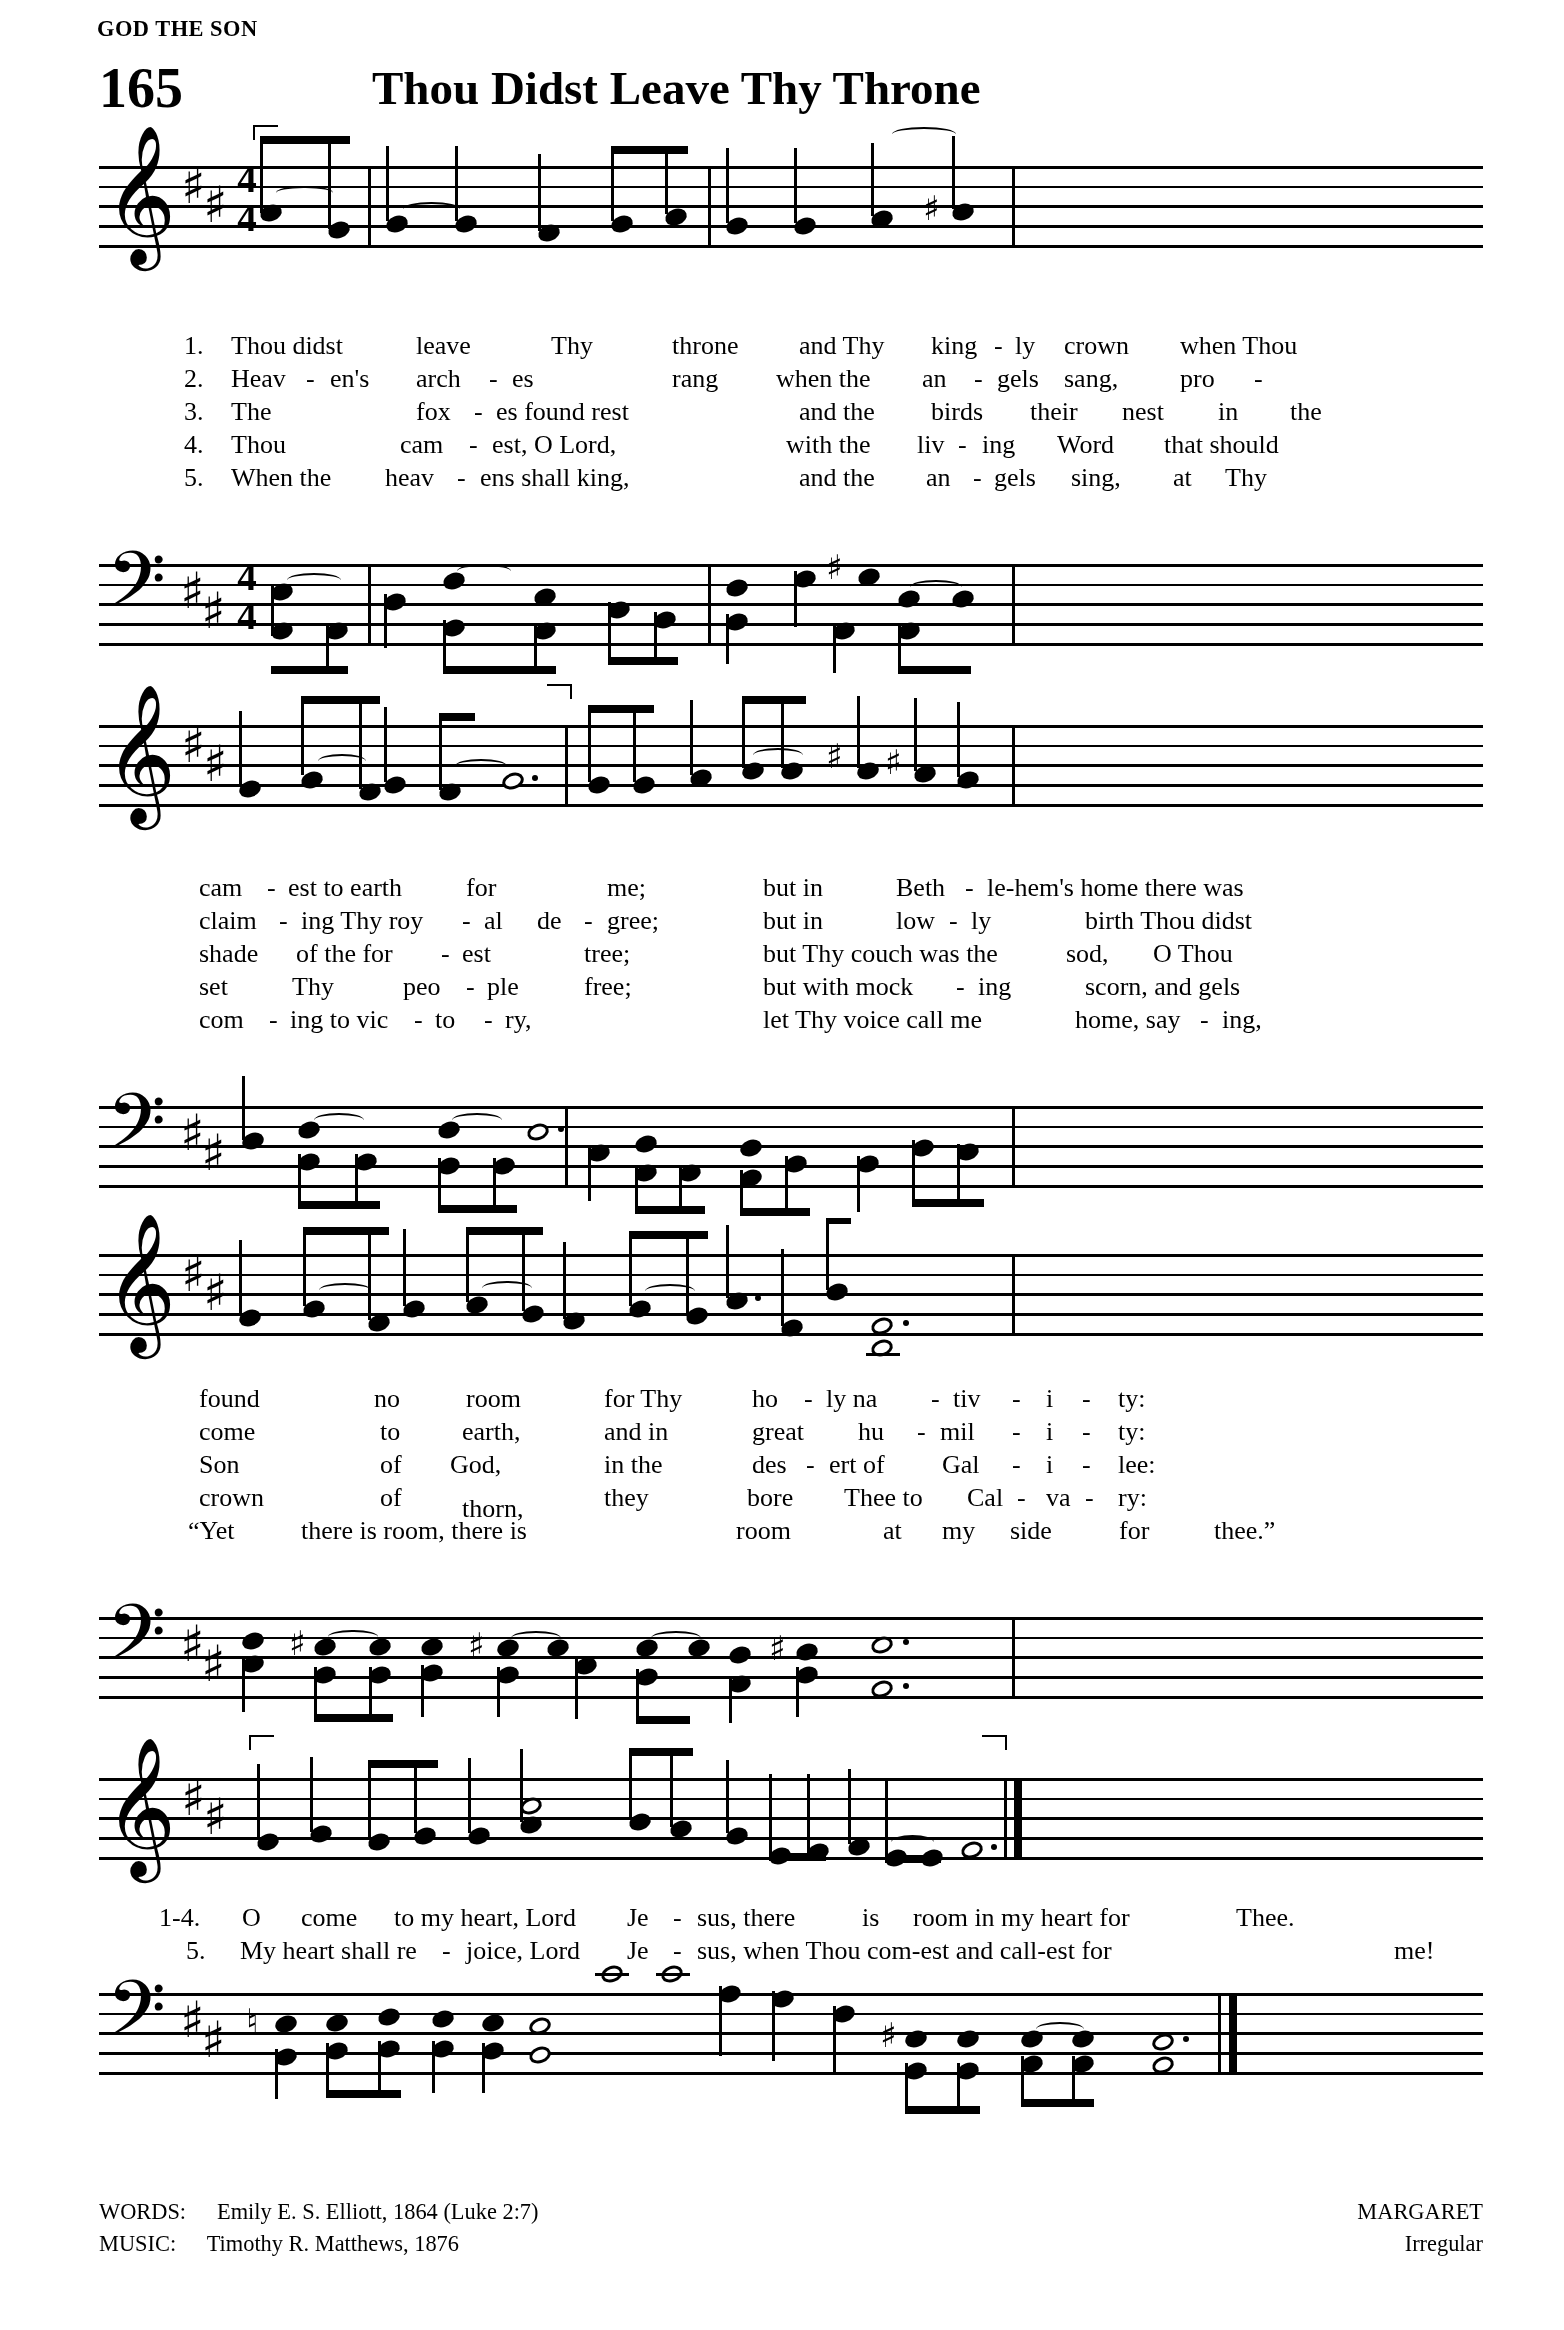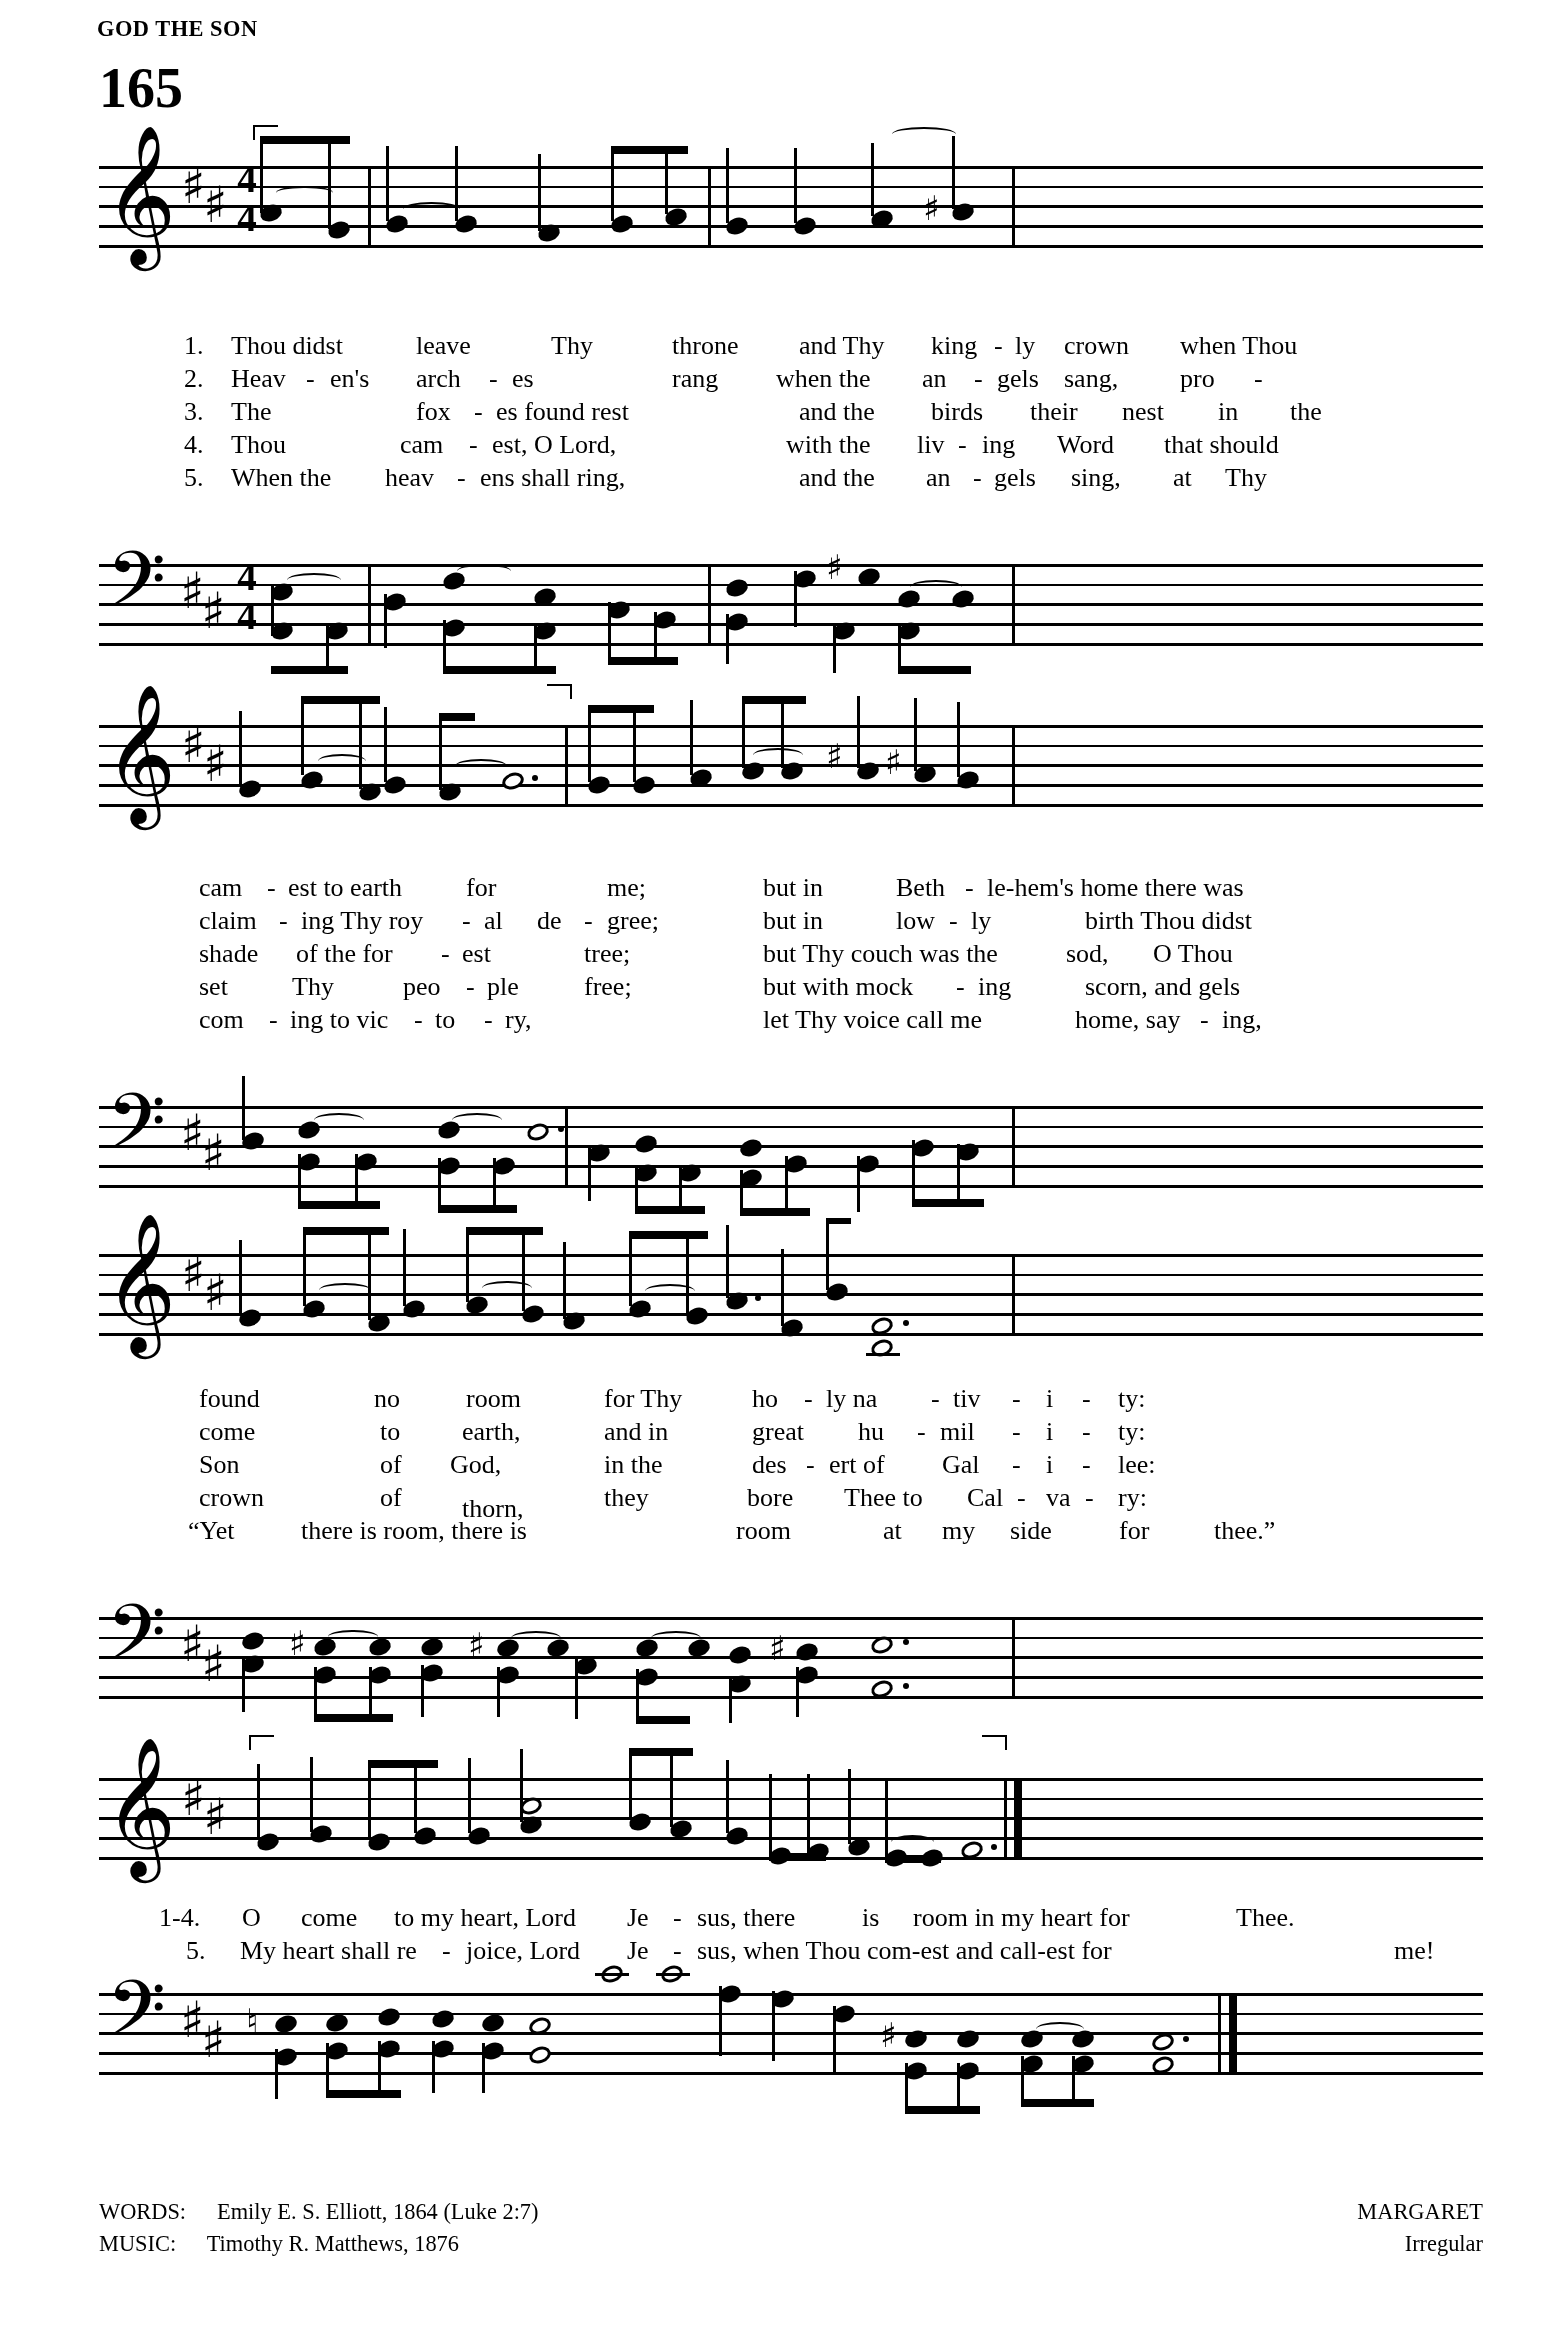--- a/index.html
+++ b/index.html
@@ -229,20 +229,21 @@
     line-height: 1.45;
   }
 </style>
 </head>
 <body>
 
 <div class="page">
 
   <div class="section-head">GOD THE SON</div>
   <div class="hymn-number">165</div>
+  <div class="hymn-title">Thou Didst Leave Thy Throne</div>
 
   <div class="system" style="top:166px;">
     <div class="staff">
       <div class="line"></div>
         <div class="line"></div>
         <div class="line"></div>
         <div class="line"></div>
         <div class="line"></div>
 
       <span class="clef-treble">𝄞</span>
@@ -343,21 +344,21 @@
       <span class="w" style="left:958px;">-</span>
       <span class="w" style="left:982px;">ing</span>
       <span class="w" style="left:1057px;">Word</span>
       <span class="w" style="left:1164px;">that should</span>
     </div>
     <div class="lyric-line">
       <span class="w" style="left:184px;">5.</span>
       <span class="w" style="left:231px;">When the</span>
       <span class="w" style="left:385px;">heav</span>
       <span class="w" style="left:457px;">-</span>
-      <span class="w" style="left:480px;">ens shall ring,</span>
+      <span class="w" style="left:480px;">ens shall king,</span>
       <span class="w" style="left:799px;">and the</span>
       <span class="w" style="left:926px;">an</span>
       <span class="w" style="left:973px;">-</span>
       <span class="w" style="left:994px;">gels</span>
       <span class="w" style="left:1071px;">sing,</span>
       <span class="w" style="left:1173px;">at</span>
       <span class="w" style="left:1225px;">Thy</span>
     </div>
   </div>
 

